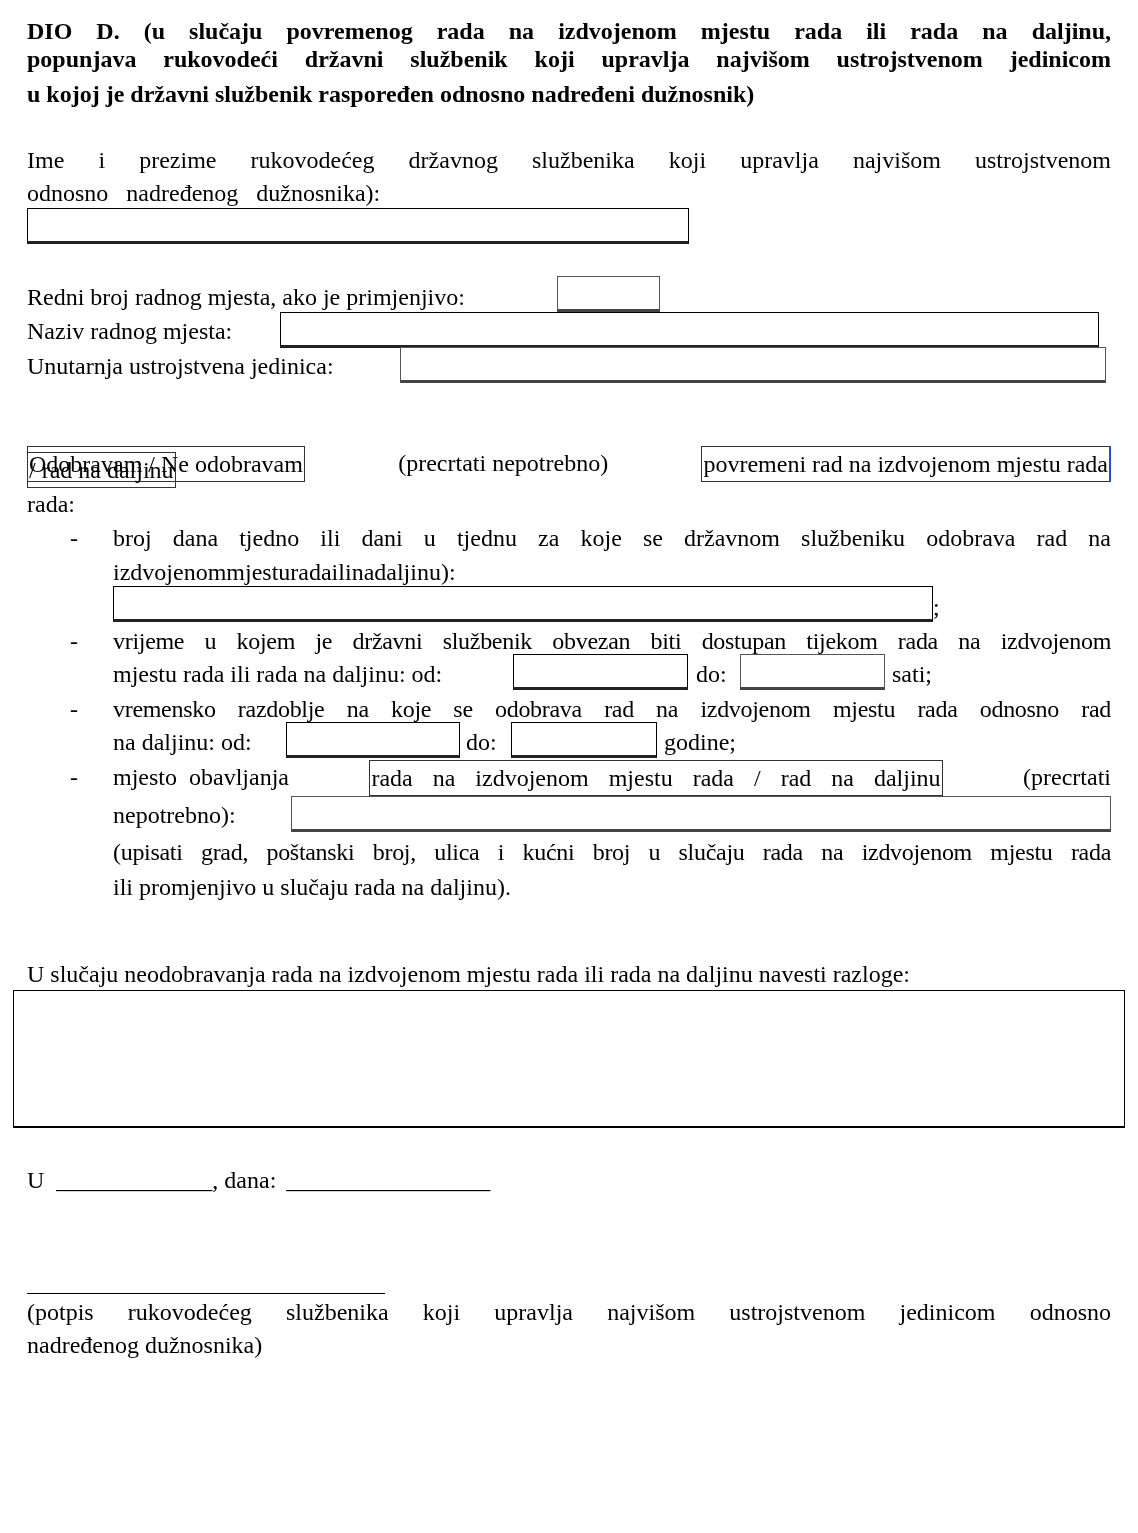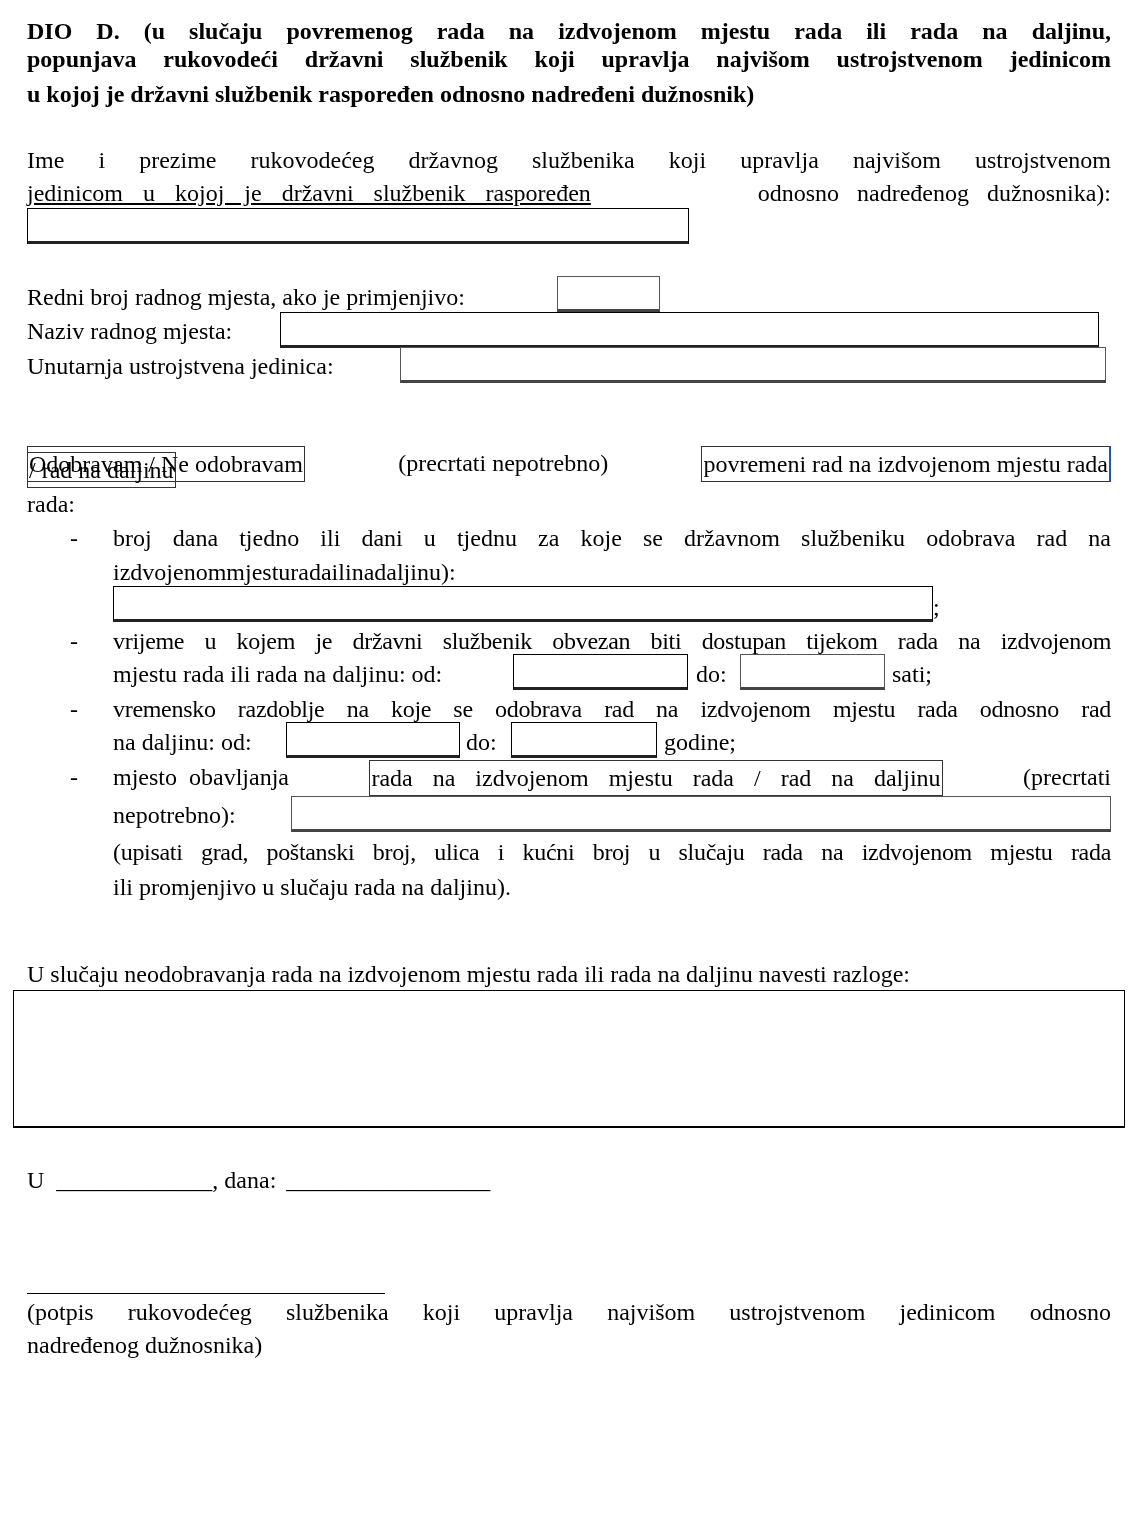--- a/index.html
+++ b/index.html
@@ -23,21 +23,20 @@
 </div>
 <div class="line bold" style="left:27px; top:42px; width:1084px;">
   <span style="width:1084px; text-align:justify; text-align-last:justify; display:block;">popunjava rukovodeći državni službenik koji upravlja najvišom ustrojstvenom jedinicom</span>
 </div>
 <div class="line bold" style="left:27px; top:77px;">u kojoj je državni službenik raspoređen odnosno nadređeni dužnosnik)</div>
 
 <div class="line" style="left:27px; top:143px; width:1084px;">
   <span style="display:block; text-align:justify; text-align-last:justify;">Ime i prezime rukovodećeg državnog službenika koji upravlja najvišom ustrojstvenom</span>
 </div>
 <div class="line" style="left:27px; top:176px; width:1084px; display:flex; justify-content:space-between;">
-  <span style="text-decoration:underline; word-spacing:14px;">jedinicom u kojoj je državni službenik raspoređen</span>
   <span style="word-spacing:12px;">odnosno nadređenog dužnosnika):</span>
 </div>
 <input class="field" style="left: 27px; top: 208px; width: 662px; height: 36px;" value="">
 
 <div class="line" style="left:27px; top:280px;">Redni broj radnog mjesta, ako je primjenjivo:</div>
 <input class="field light" style="left: 557px; top: 276px; width: 103px; height: 36px;" value="">
 
 <div class="line" style="left:27px; top:314px;">Naziv radnog mjesta:</div>
 <input class="field" style="left: 280px; top: 312px; width: 819px; height: 36px;" value="">
 

